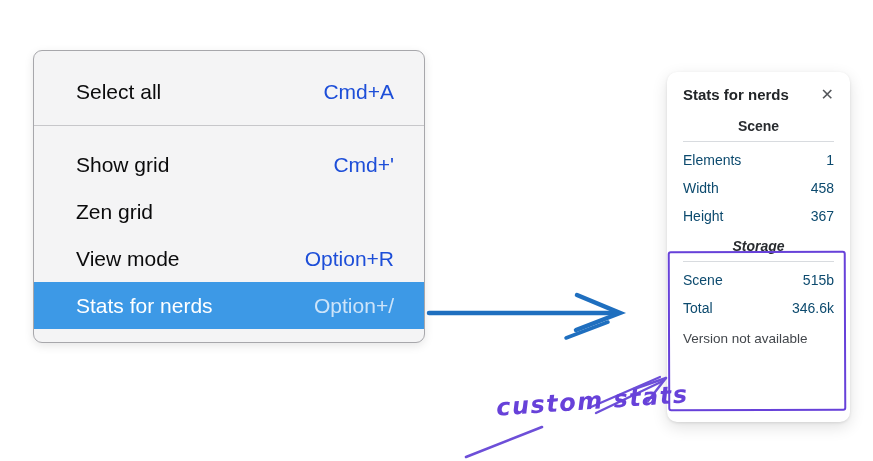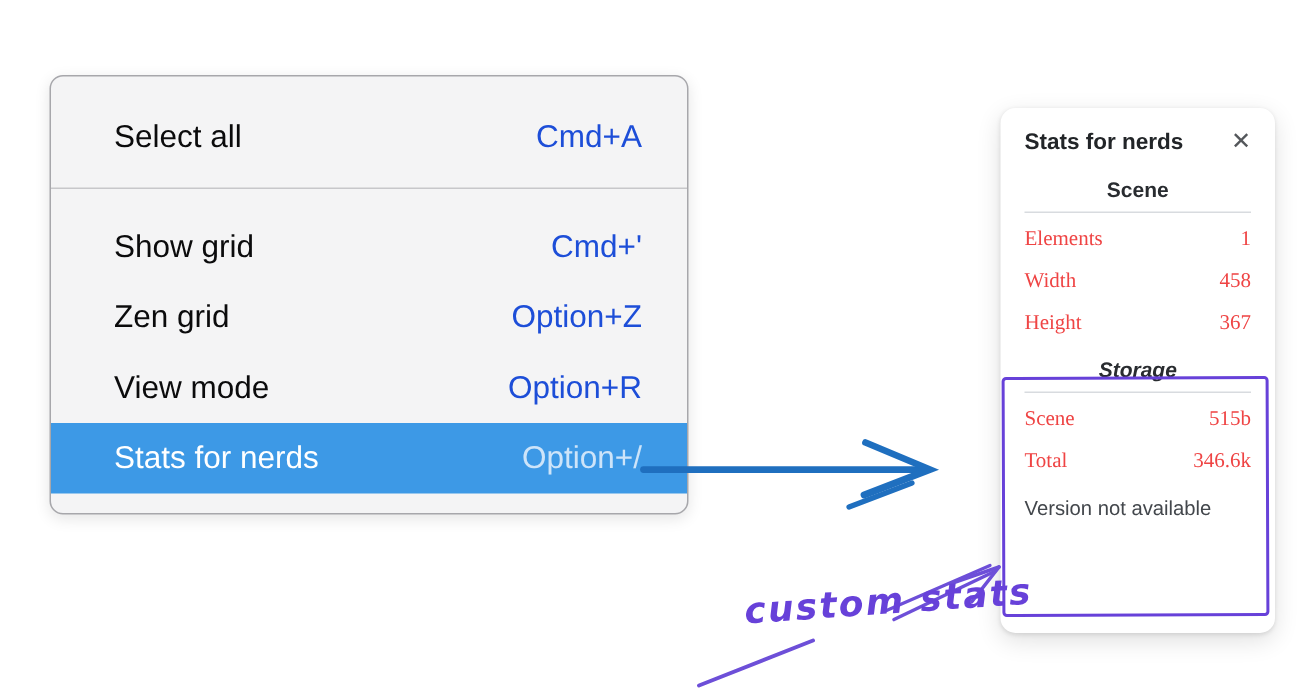--- a/index.html
+++ b/index.html
@@ -8,21 +8,21 @@
     position: relative;
     background: #ffffff;
     font-family: "Liberation Sans", sans-serif;
     overflow: hidden;
   }
 
   
   .menu {
     position: absolute;
     left: 33px; top: 50px;
-    width: 426px;
+    width: 392px;
     background: #f4f4f5;
     border: 1px solid #a7a7ab;
     border-radius: 9px;
     padding: 8px 0 13px;
     box-shadow: 0 3px 10px rgba(0,0,0,0.10);
   }
   .menu-item {
     display: flex;
     justify-content: space-between;
     align-items: center;
@@ -74,22 +74,21 @@
     border-bottom: 1px solid #d8dbdf;
   }
   .sp-heading.tight { margin-top: 8px; font-style: italic; }
   .sp-rows { padding-top: 4px; }
   .sp-row {
     display: flex;
     justify-content: space-between;
     align-items: center;
     height: 28px;
     font-size: 14px;
-    color: #ef4444;
-    font-family: Liberation Serif, serif;
+    color: #0c4a6e;
   }
   .sp-note {
     padding-top: 9px;
     font-size: 13.5px;
     color: #43474c;
     white-space: nowrap;
   }
 
   
   .annot-box {
@@ -128,21 +127,20 @@
     <span>Select all</span>
     <span class="shortcut">Cmd+A</span>
   </div>
   <div class="menu-sep"></div>
   <div class="menu-item">
     <span>Show grid</span>
     <span class="shortcut">Cmd+'</span>
   </div>
   <div class="menu-item">
     <span>Zen grid</span>
-    <span class="shortcut">Option+Z</span>
   </div>
   <div class="menu-item">
     <span>View mode</span>
     <span class="shortcut">Option+R</span>
   </div>
   <div class="menu-item selected">
     <span>Stats for nerds</span>
     <span class="shortcut">Option+/</span>
   </div>
 </div>

